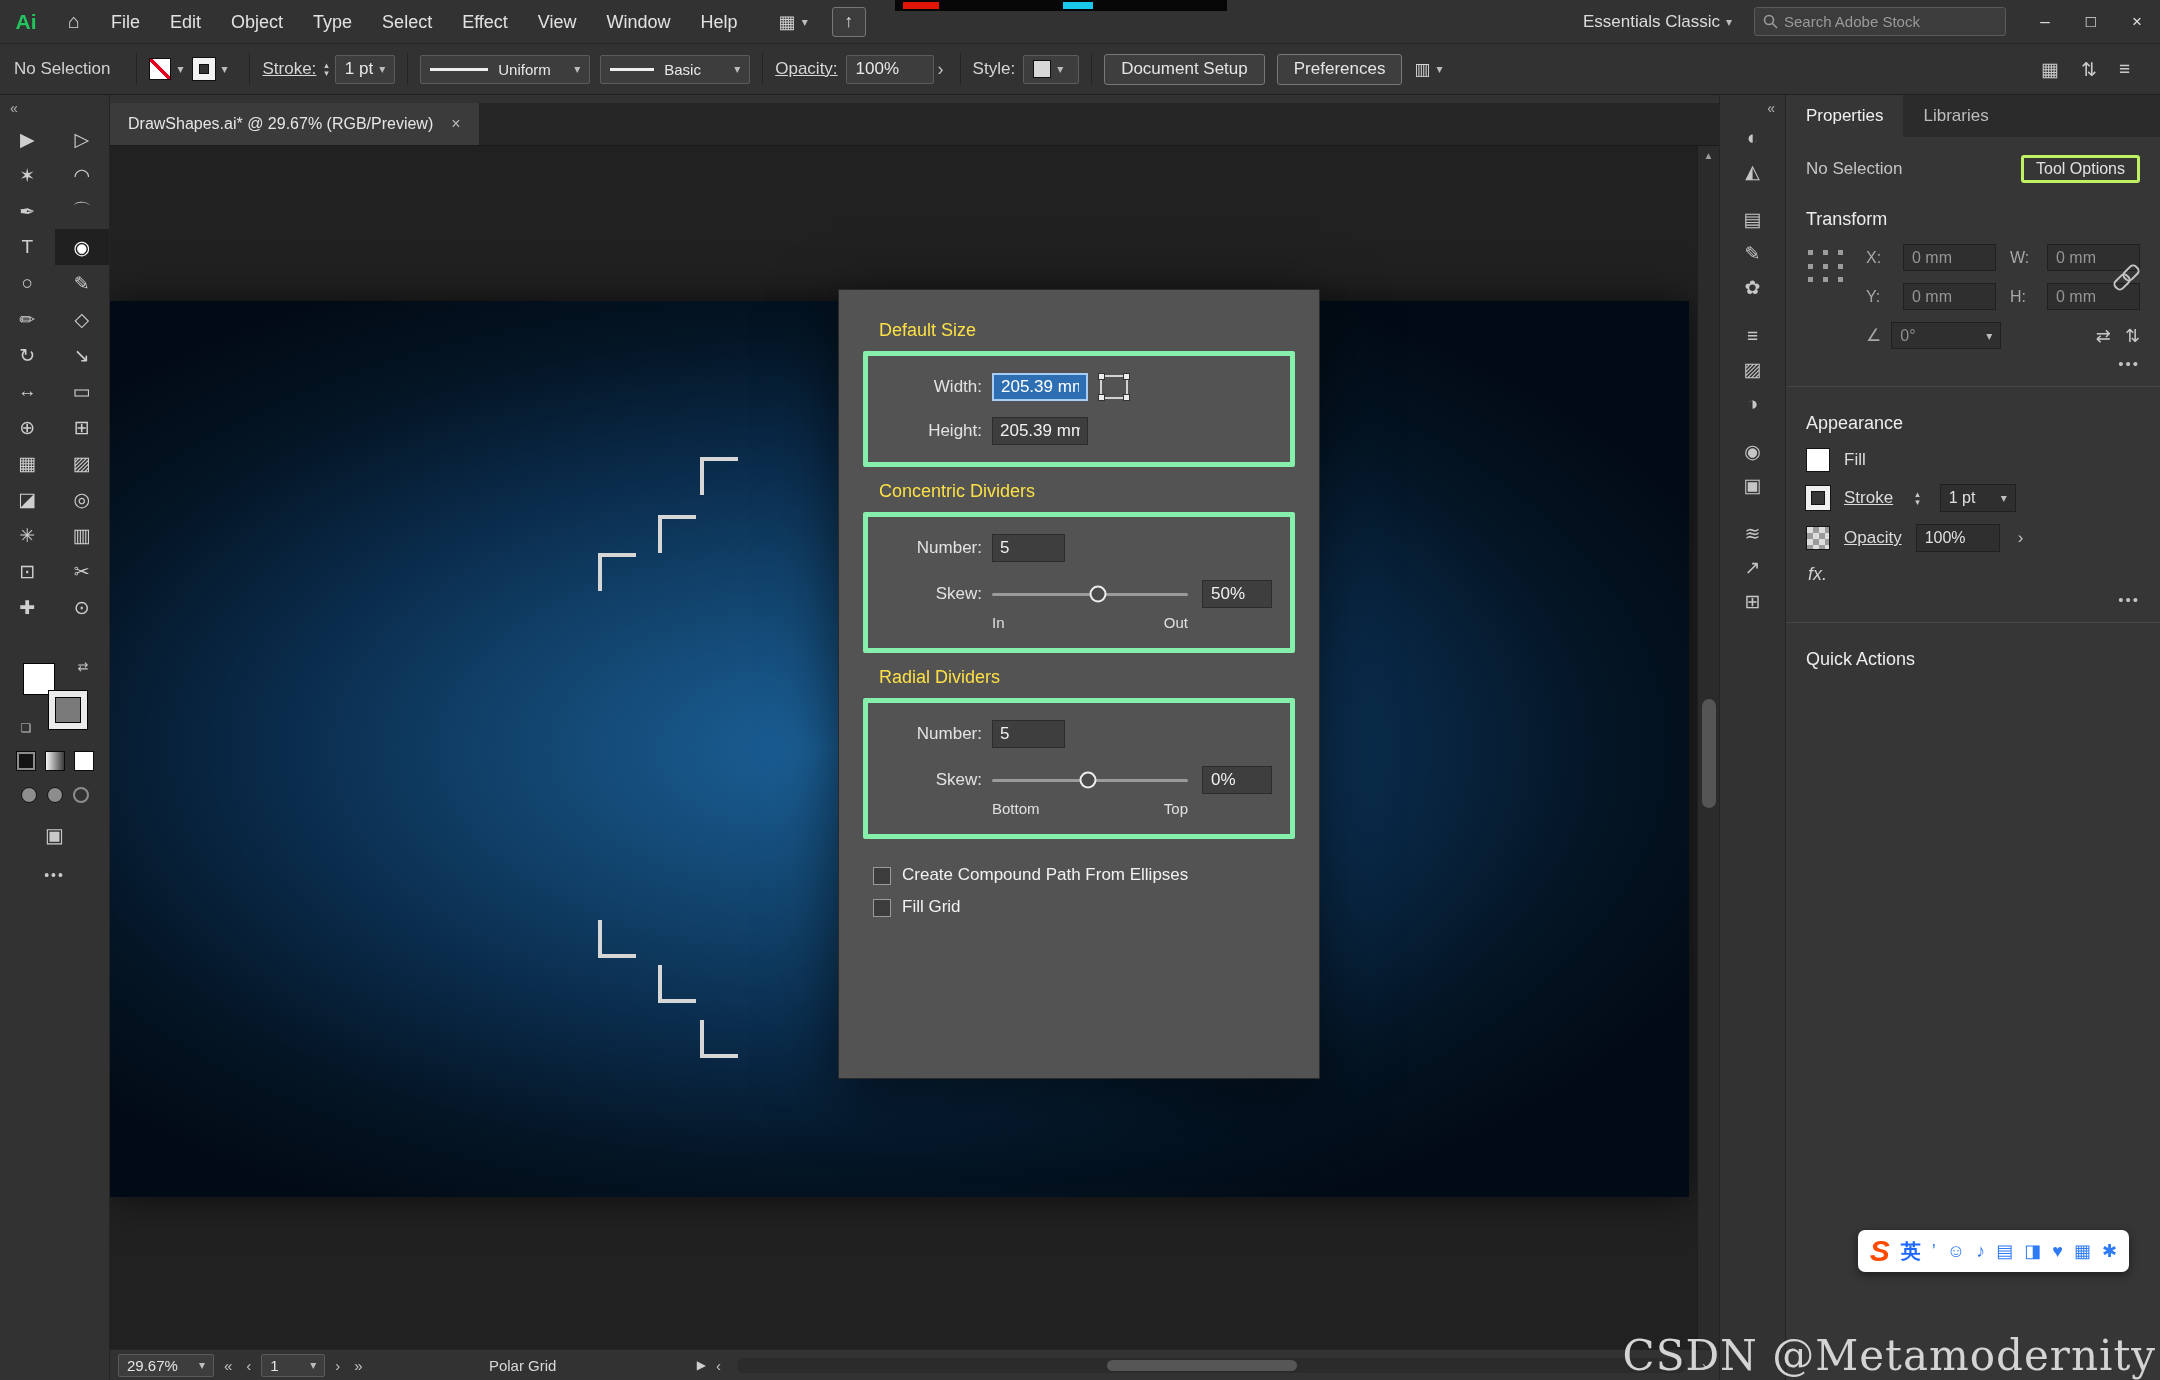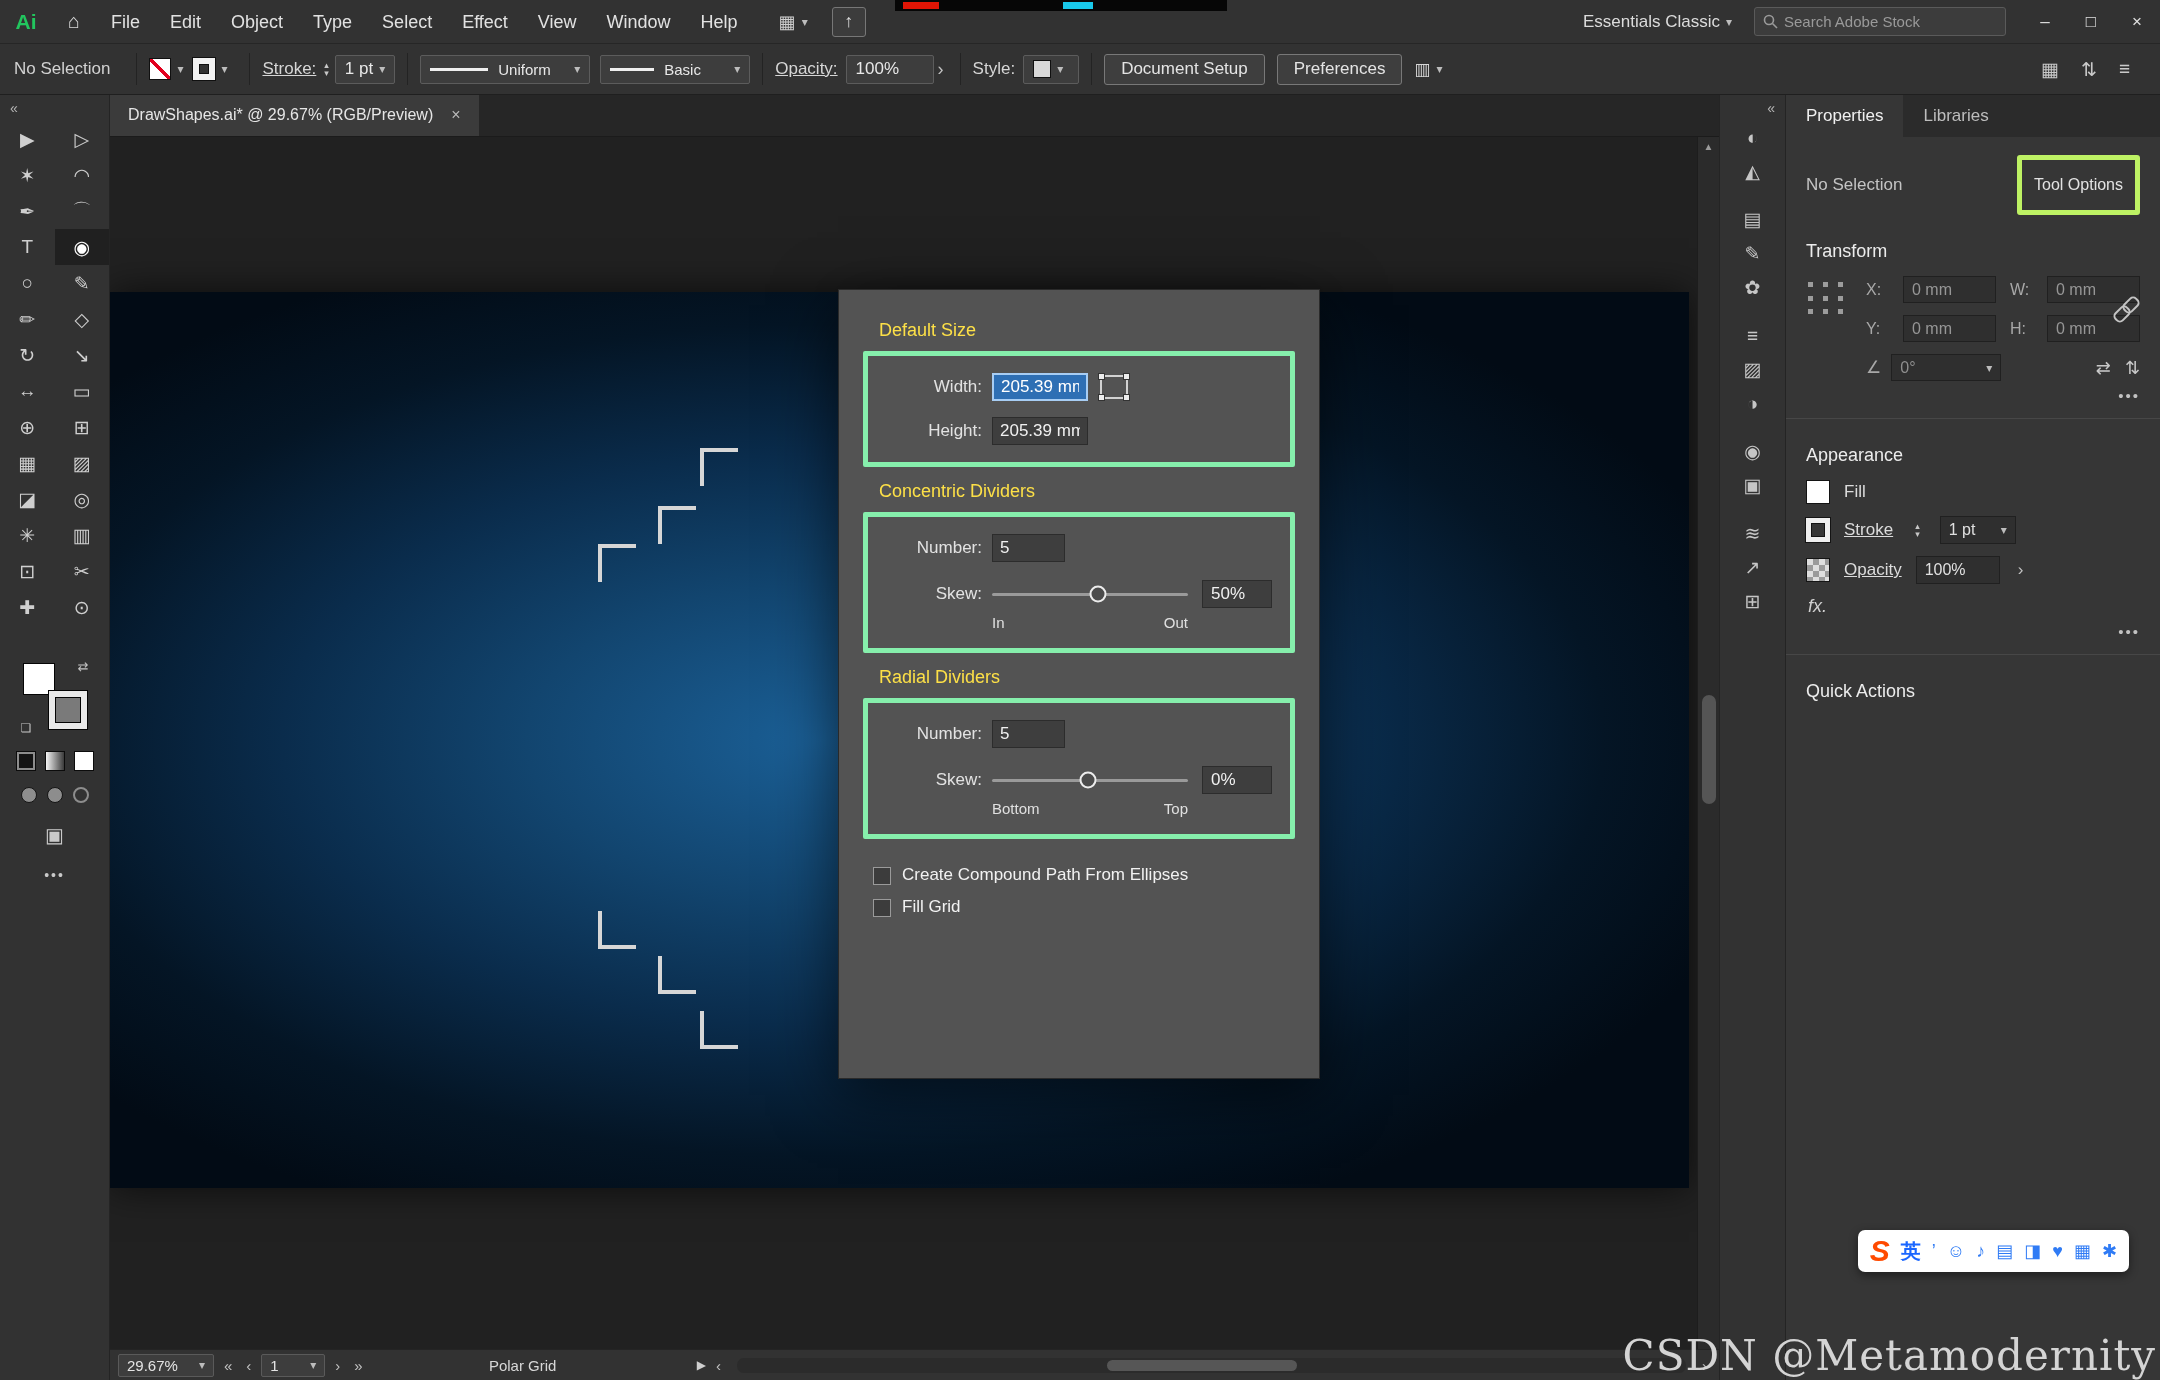--- a/index.html
+++ b/index.html
@@ -71,21 +71,21 @@
   .mode-sq { width:20px; height:20px; border:1px solid #0c0c0c; }
   .m-color { background:#141414; box-shadow:inset 0 0 0 2px #8d8d8d; }
   .m-grad { background:linear-gradient(90deg,#f5f5f5,#3a3a3a); }
   .m-none { background:#fff; }
   .circ-row { display:flex; justify-content:center; gap:10px; margin-top:16px; }
   .circ { width:16px; height:16px; border-radius:50%; background:#8d8d8d; border:1px solid #141414; }
   .circ.outline { background:transparent; border:2px solid #8d8d8d; }
   .tb-single { text-align:center; margin-top:20px; color:#c9c9c9; font-size:20px; }
 
   
-  .doc { position:absolute; left:110px; top:94px; width:1609px; bottom:0; display:flex; flex-direction:column; }
+  .doc { position:absolute; left:110px; top:103px; width:1609px; bottom:0; display:flex; flex-direction:column; }
   .tabbar { height:43px; background:#262626; border-bottom:1px solid #1b1b1b; display:flex; align-items:stretch; }
   .doctab { display:flex; align-items:center; background:#3b3b3b; padding:0 18px; font-size:16px; color:#e6e6e6; }
   .doctab .x { margin-left:18px; color:#b9b9b9; font-size:16px; }
   .canvas { position:relative; flex:1; background:#212121; overflow:hidden; }
   .artboard { position:absolute; left:0; top:155px; width:1579px; height:896px;
     background:radial-gradient(ellipse 62% 58% at 45% 50%, #1b6097 0%, #12456f 30%, #0a2c4c 55%, #041525 80%, #020b15 100%);
     box-shadow:0 0 36px rgba(0,0,0,.65); }
   .mark { position:absolute; width:38px; height:38px; }
   .mark.tl { border-top:4px solid; border-left:4px solid; }
   .mark.bl { border-bottom:4px solid; border-left:4px solid; }
@@ -115,21 +115,21 @@
 
   
   .panel { position:absolute; right:0; top:95px; bottom:0; width:375px; background:#363636;
     border-left:1px solid #242424; z-index:10; display:flex; flex-direction:column; }
   .ptabs { height:42px; background:#2b2b2b; display:flex; align-items:stretch; }
   .ptab { padding:0 20px; display:flex; align-items:center; font-size:17px; color:#bdbdbd; }
   .ptab.active { background:#363636; color:#f0f0f0; }
   .pbody { flex:1; padding:18px 20px; position:relative; }
   .prow-top { display:flex; align-items:center; justify-content:space-between; }
   .p-nosel { color:#c4c4c4; font-size:17px; }
-  .p-btn { border:5px solid #bef264; border-radius:3px; padding:16px 12px; color:#e2e2e2; font-size:16px; background:transparent; }
+  .p-btn { border:3px solid #bef264; border-radius:3px; padding:2px 12px; color:#e2e2e2; font-size:16px; background:transparent; }
   .ph { color:#ececec; font-size:18px; margin-top:26px; margin-bottom:14px; }
   .tgrid { position:relative; padding-left:60px; min-height:74px; }
   .refgrid { position:absolute; left:2px; top:6px; width:40px; height:36px;
     display:grid; grid-template-columns:repeat(3,1fr); grid-template-rows:repeat(3,1fr); gap:5px; }
   .refgrid i { width:5px; height:5px; background:#9c9c9c; }
   .trow { display:flex; align-items:center; gap:14px; margin-bottom:12px; }
   .tlab { width:24px; color:#a8a8a8; font-size:16px; }
   .tf { width:93px; height:27px; background:#2f2f2f; border:1px solid #202020; color:#969696;
     font-size:16px; padding:0 8px; font-family:"Liberation Sans", sans-serif; }
   .chain { position:absolute; right:0; top:18px; width:28px; height:28px; }

